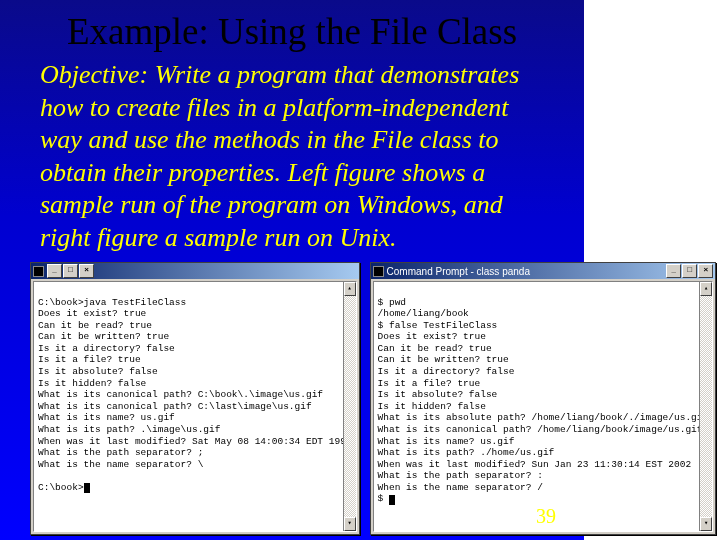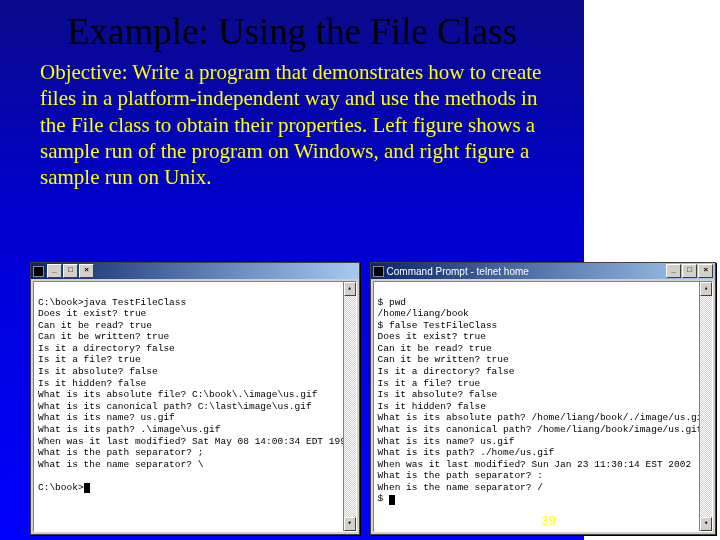--- a/index.html
+++ b/index.html
@@ -19,23 +19,24 @@
   }
   .title {
     text-align: center;
     color: #000;
     font-size: 37px;
     padding-top: 10px;
     padding-bottom: 6px;
   }
   .objective {
     color: #ffff00;
-    font-size: 21px;
+    font-size: 26px;
     line-height: 1.25;
     padding: 0 40px;
+    font-style: italic;
   }
   .figs {
     position: absolute;
     top: 262px;
     left: 30px;
     right: 30px;
     display: flex;
     gap: 10px;
   }
   .win {
@@ -137,22 +138,22 @@
   }
   .sbtrack {
     flex: 1;
     background: repeating-conic-gradient(#d4d0c8 0% 25%, #fff 0% 50%) 0 0/2px 2px;
   }
   .pagenum {
     position: absolute;
     right: 28px;
     bottom: 12px;
     color: #ffff00;
-    font-size: 13px;
-    font-family: Liberation Sans, sans-serif;
+    font-size: 20px;
+    font-family: Liberation Serif, serif;
   }
 </style>
 </head>
 <body>
 
 <div class="slide">
   <div class="title">Example: Using the File Class</div>
   <div class="objective">Objective: Write a program that demonstrates how to create files in a platform-independent way and use the methods in the File class to obtain their properties. Left figure shows a sample run of the program on Windows, and right figure a sample run on Unix.</div>
 
   <div class="figs">
@@ -168,41 +169,41 @@
       </div>
       <div class="console">
 <span>C:\book&gt;java TestFileClass</span>
 <span>Does it exist? true</span>
 <span>Can it be read? true</span>
 <span>Can it be written? true</span>
 <span>Is it a directory? false</span>
 <span>Is it a file? true</span>
 <span>Is it absolute? false</span>
 <span>Is it hidden? false</span>
-<span>What is its absolute file? C:\book\.\image\us.gif</span>
+<span>What is its canonical path? C:\book\.\image\us.gif</span>
 <span>What is its canonical path? C:\last\image\us.gif</span>
 <span>What is its name? us.gif</span>
 <span>What is its path? .\image\us.gif</span>
 <span>When was it last modified? Sat May 08 14:00:34 EDT 1999</span>
 <span>What is the path separator? ;</span>
 <span>What is the name separator? \</span>
 <span></span>
 <span>C:\book&gt;</span><span class="cursor"></span>
         <div class="scrollbar">
           <div class="sbbtn">▴</div>
           <div class="sbtrack"></div>
           <div class="sbbtn">▾</div>
         </div>
       </div>
     </div>
 
     <div class="win">
       <div class="titlebar">
         <span class="titlebar-icon"></span>
-        <span class="titlebar-text">Command Prompt - telnet home</span>
+        <span class="titlebar-text">Command Prompt - class panda</span>
         <div class="winbtns">
           <div class="winbtn">_</div>
           <div class="winbtn">□</div>
           <div class="winbtn">×</div>
         </div>
       </div>
       <div class="console">
 <span>$ pwd</span>
 <span>/home/liang/book</span>
 <span>$ false TestFileClass</span>

